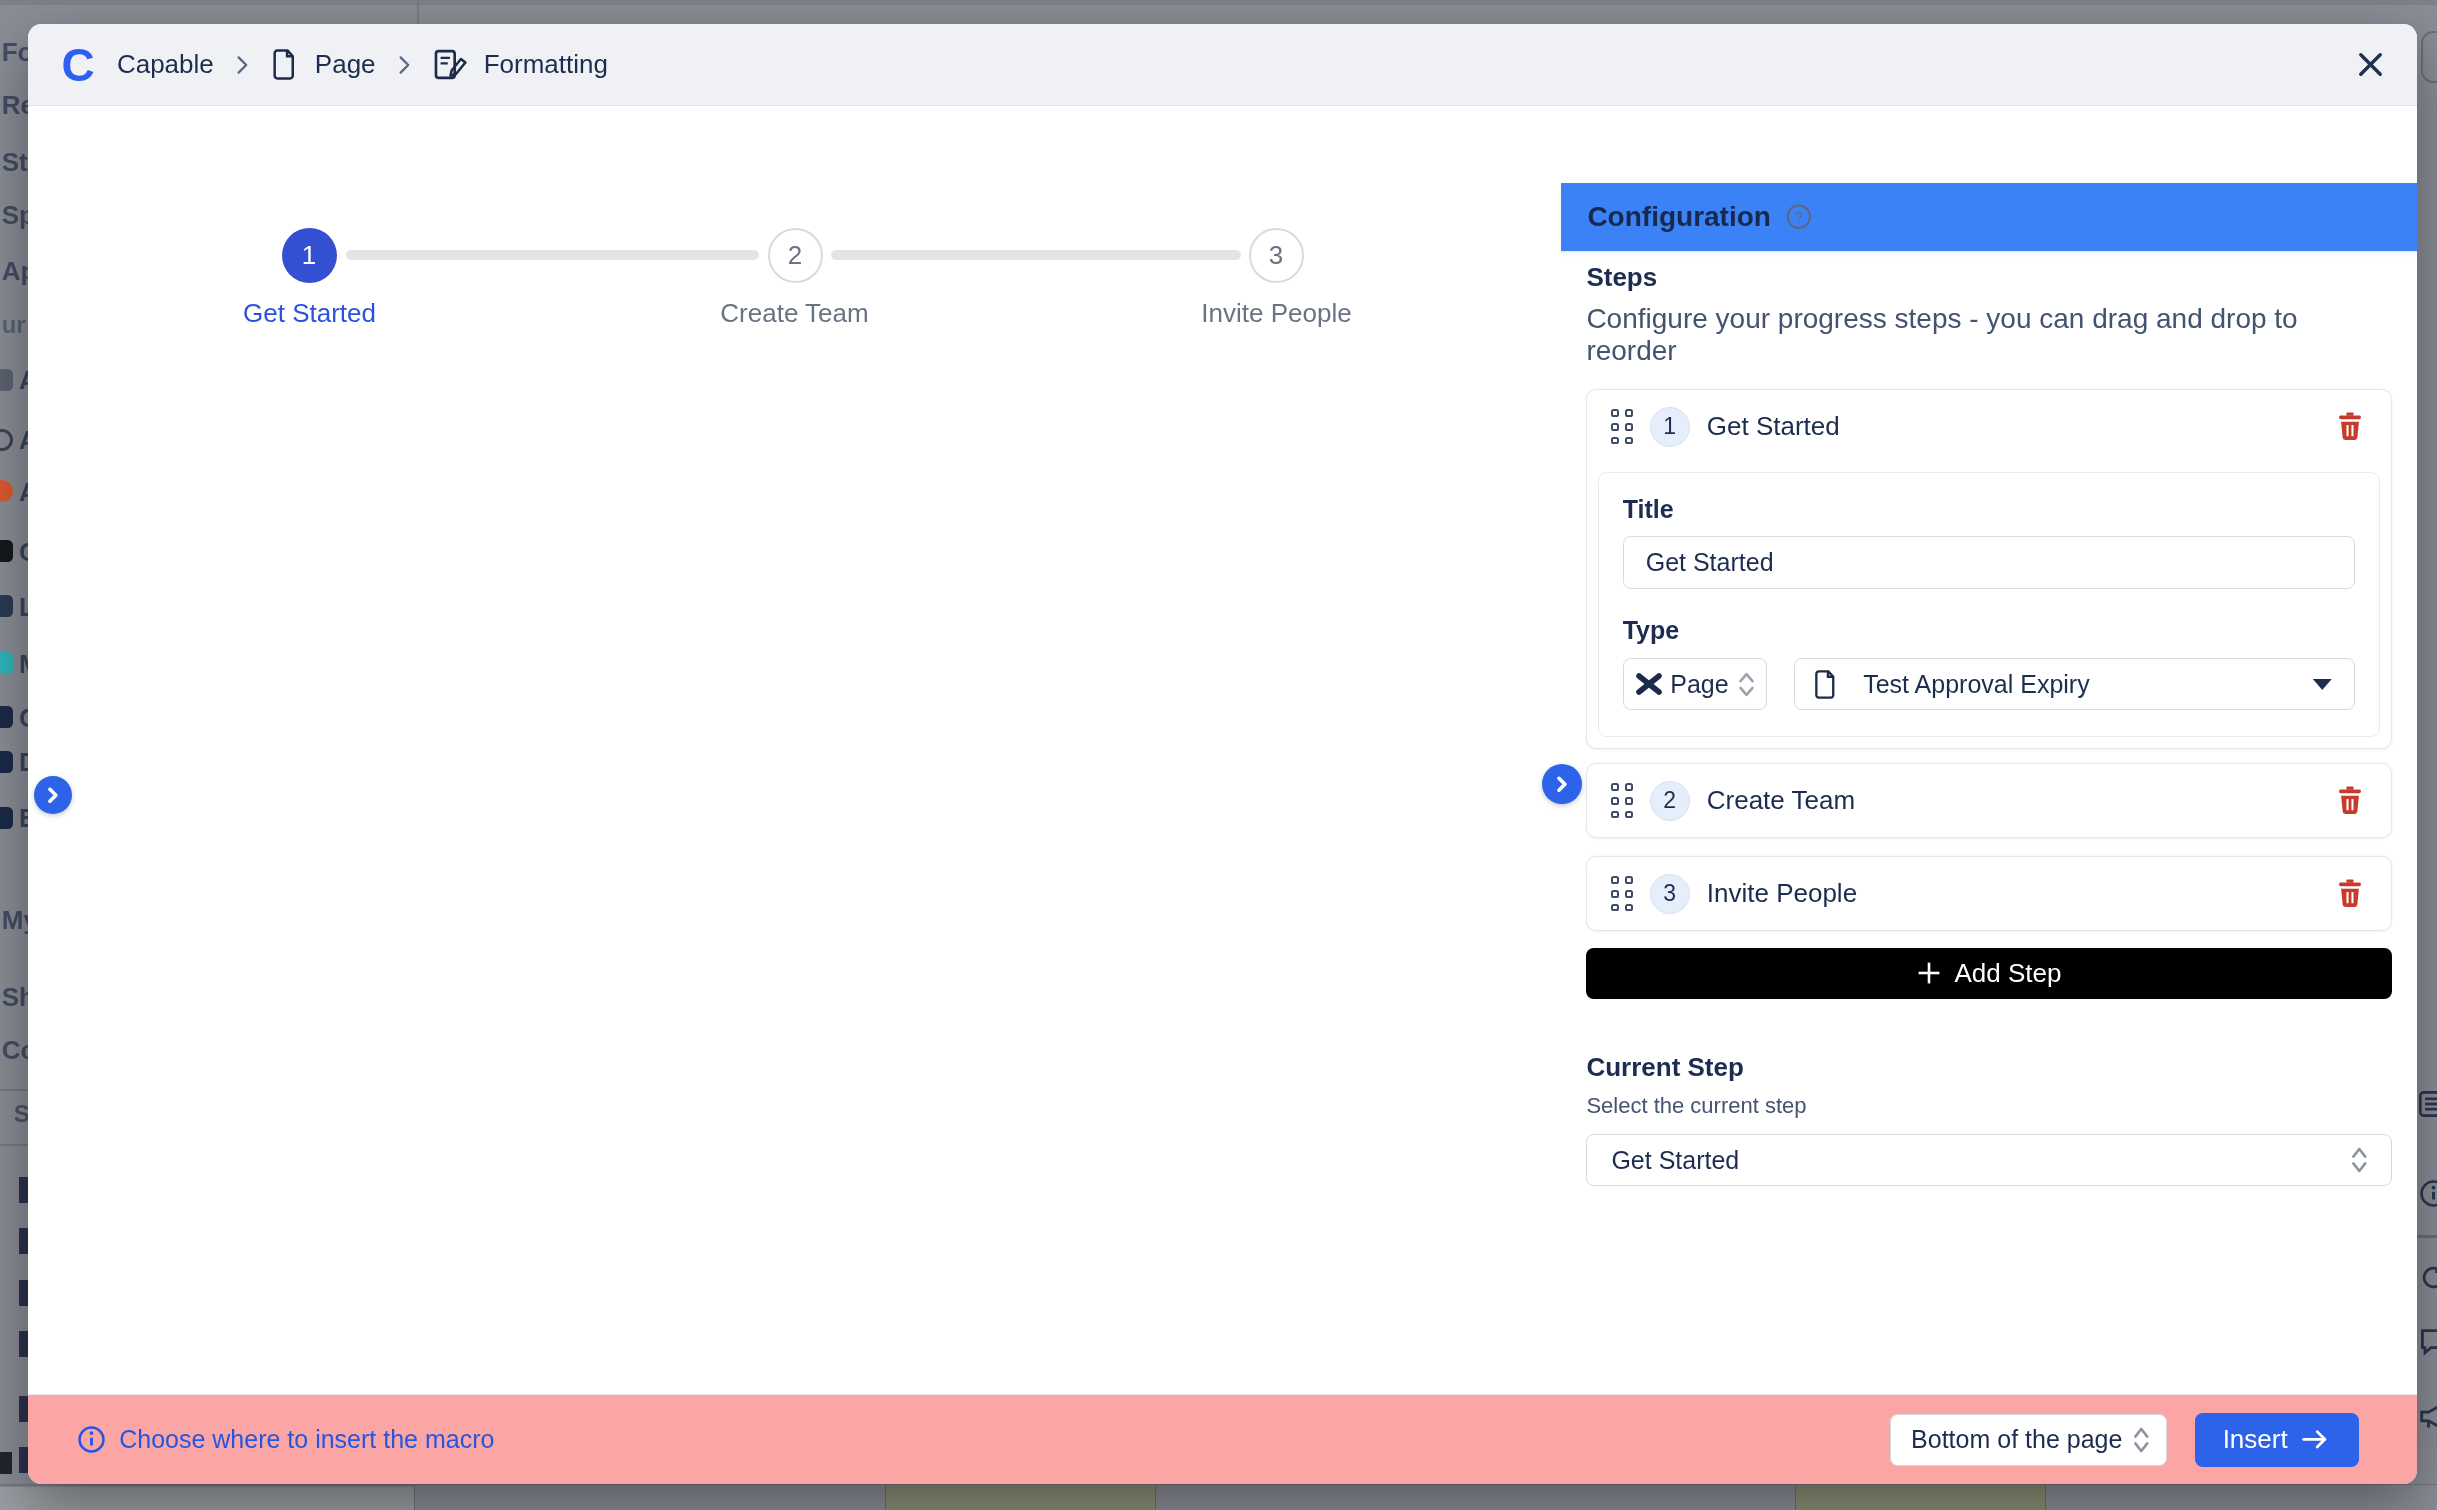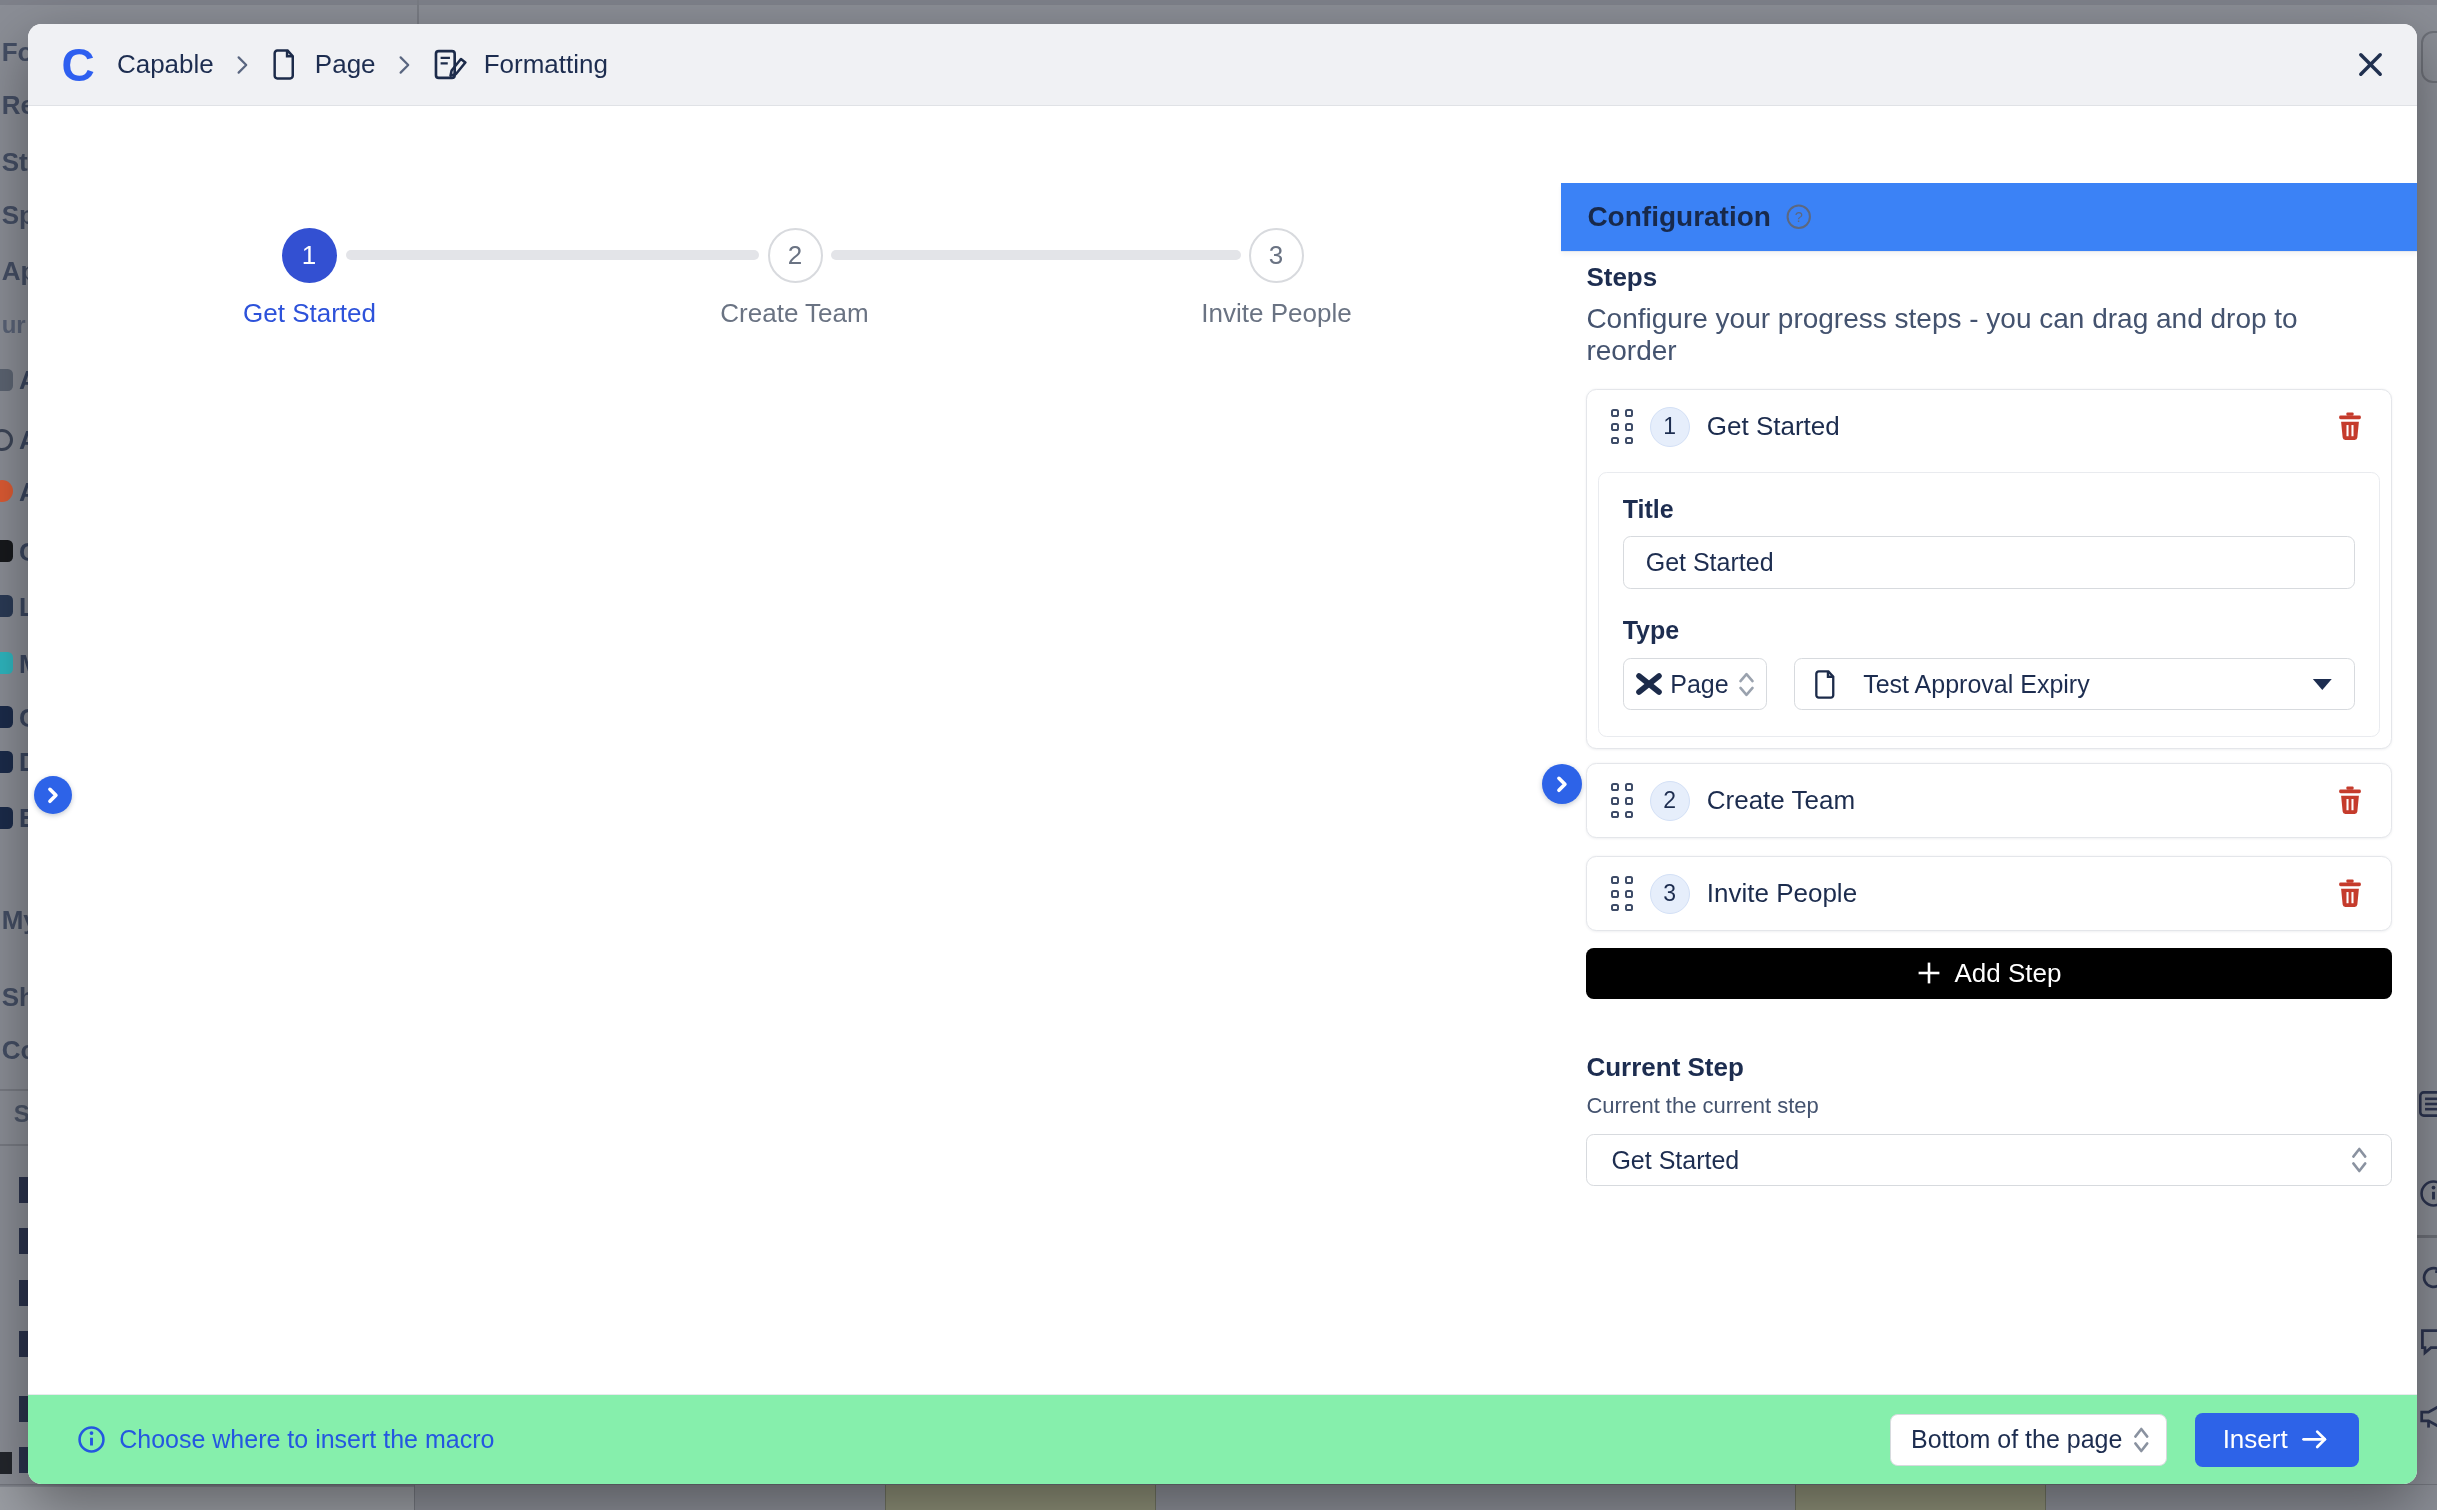--- a/index.html
+++ b/index.html
@@ -109,21 +109,21 @@
 
   .addstep-btn { margin-top:16.3px; width:100%; height:51px; background:#000000; border-radius:7.7px;
     color:#fff; font-size:26px; display:flex; align-items:center; justify-content:center; gap:12px; cursor:pointer; }
 
   .current-block { margin-top:53px; }
   .current-hint { margin-top:10.3px; font-size:22px; color:#44536f; }
   .current-select { margin-top:15.5px; width:100%; padding:0 20.6px 0 24px; justify-content:flex-start; }
   .current-select .grow { flex:1; }
 
   
-  .modal-footer { position:absolute; left:0; right:0; bottom:0; height:90px; background:#86efac;
+  .modal-footer { position:absolute; left:0; right:0; bottom:0; height:90px; background:#fca5a5;
     border-top:0.9px solid #e8eaed; display:flex; align-items:center; padding:0 58px 0 49px;margin-top:16px; }
   .insert-link { display:flex; align-items:center; gap:13.7px; color:#2457e0; font-size:25px; cursor:pointer; }
   .footer-right { margin-left:auto; display:flex; align-items:center; gap:28px; }
   .pos-select { width:277px; padding:0 13.7px 0 20.6px; }
   .pos-select .grow { flex:1; }
   .insert-btn { width:164px; height:54px; background:#2d63e8; border-radius:7.7px; color:#fff;
     font-size:26px; display:flex; align-items:center; justify-content:center; gap:13.7px; cursor:pointer; }
 </style>
 </head>
 <body>
@@ -396,21 +396,21 @@
             <svg width="26" height="26" viewBox="0 0 30 30">
                 <line x1="15" y1="3" x2="15" y2="27" stroke="#fff" stroke-width="3"></line>
                 <line x1="3" y1="15" x2="27" y2="15" stroke="#fff" stroke-width="3"></line>
               </svg>
           </span>
           <span>Add Step</span>
         </div>
 
         <div class="current-block">
           <div class="steps-heading">Current Step</div>
-          <div class="current-hint">Current the current step</div>
+          <div class="current-hint">Select the current step</div>
           <div class="select-box current-select">
             <span>Get Started</span>
             <span class="grow"></span>
             <span>
               <svg width="20.6" height="34" viewBox="0 0 24 40">
                   <polyline points="5,16 12,7 19,16" fill="none" stroke="#8a92a0" stroke-width="3" stroke-linecap="round" stroke-linejoin="round"></polyline>
                   <polyline points="5,24 12,33 19,24" fill="none" stroke="#8a92a0" stroke-width="3" stroke-linecap="round" stroke-linejoin="round"></polyline>
                 </svg>
             </span>
           </div>

